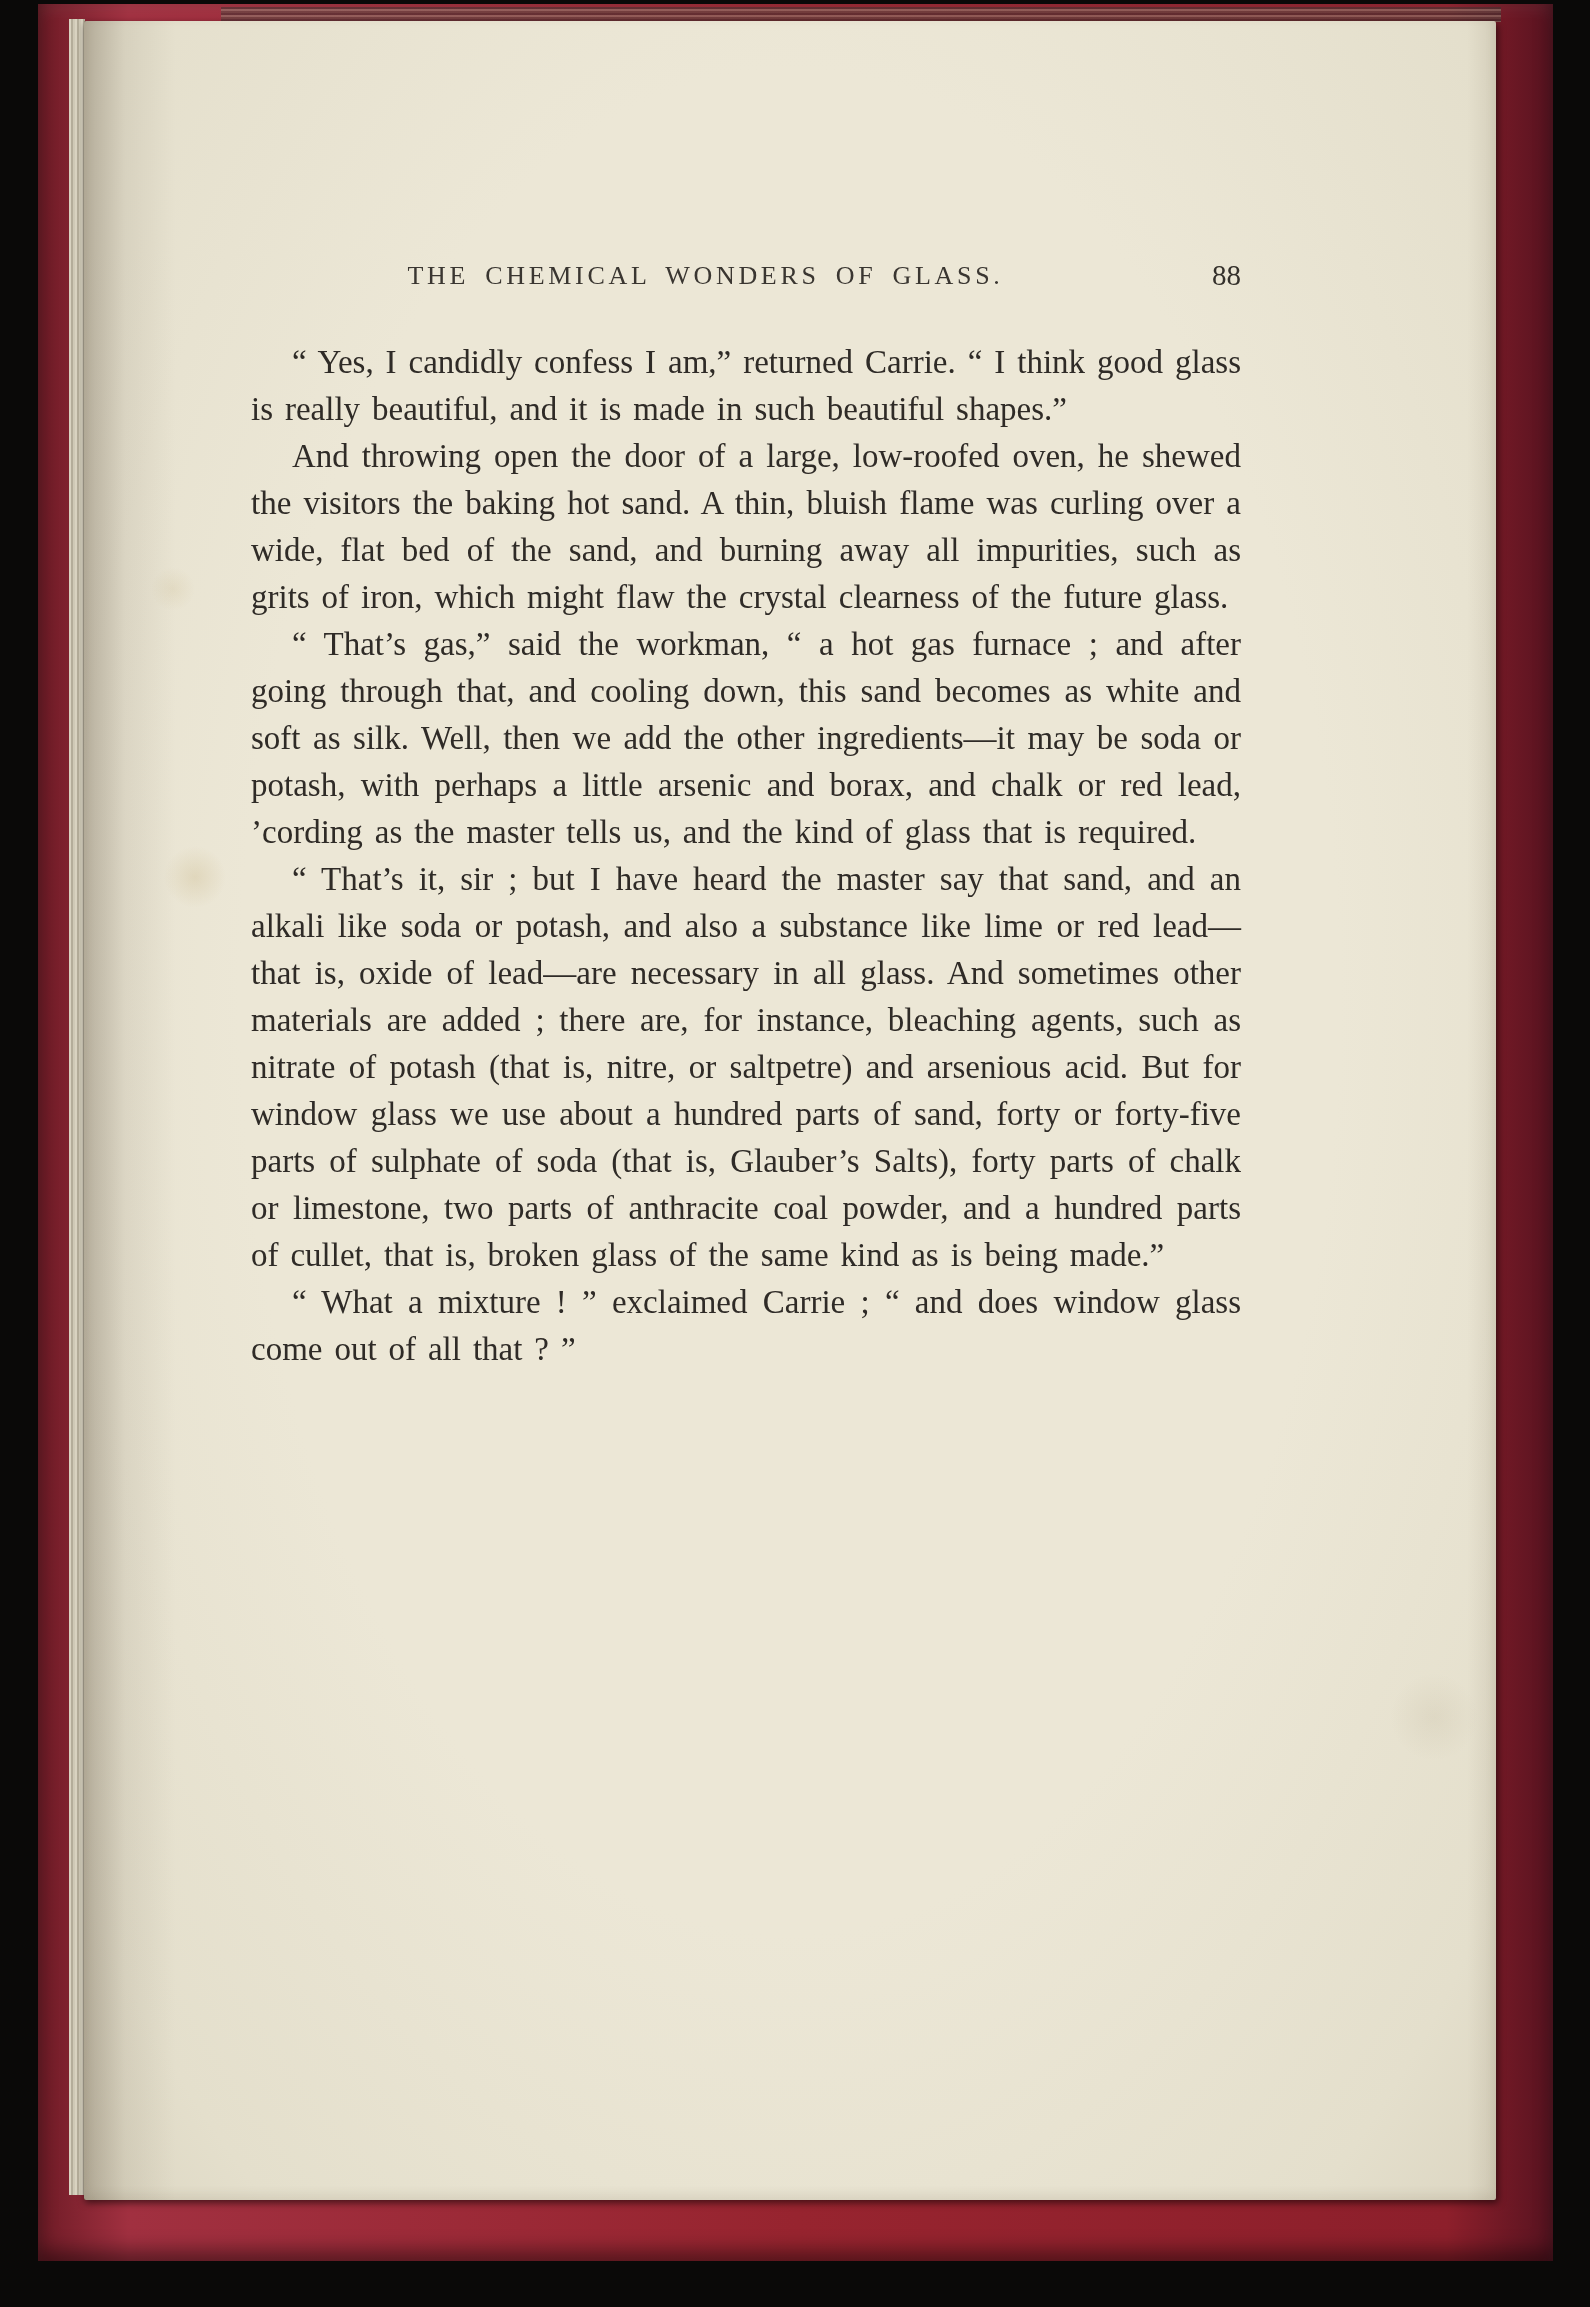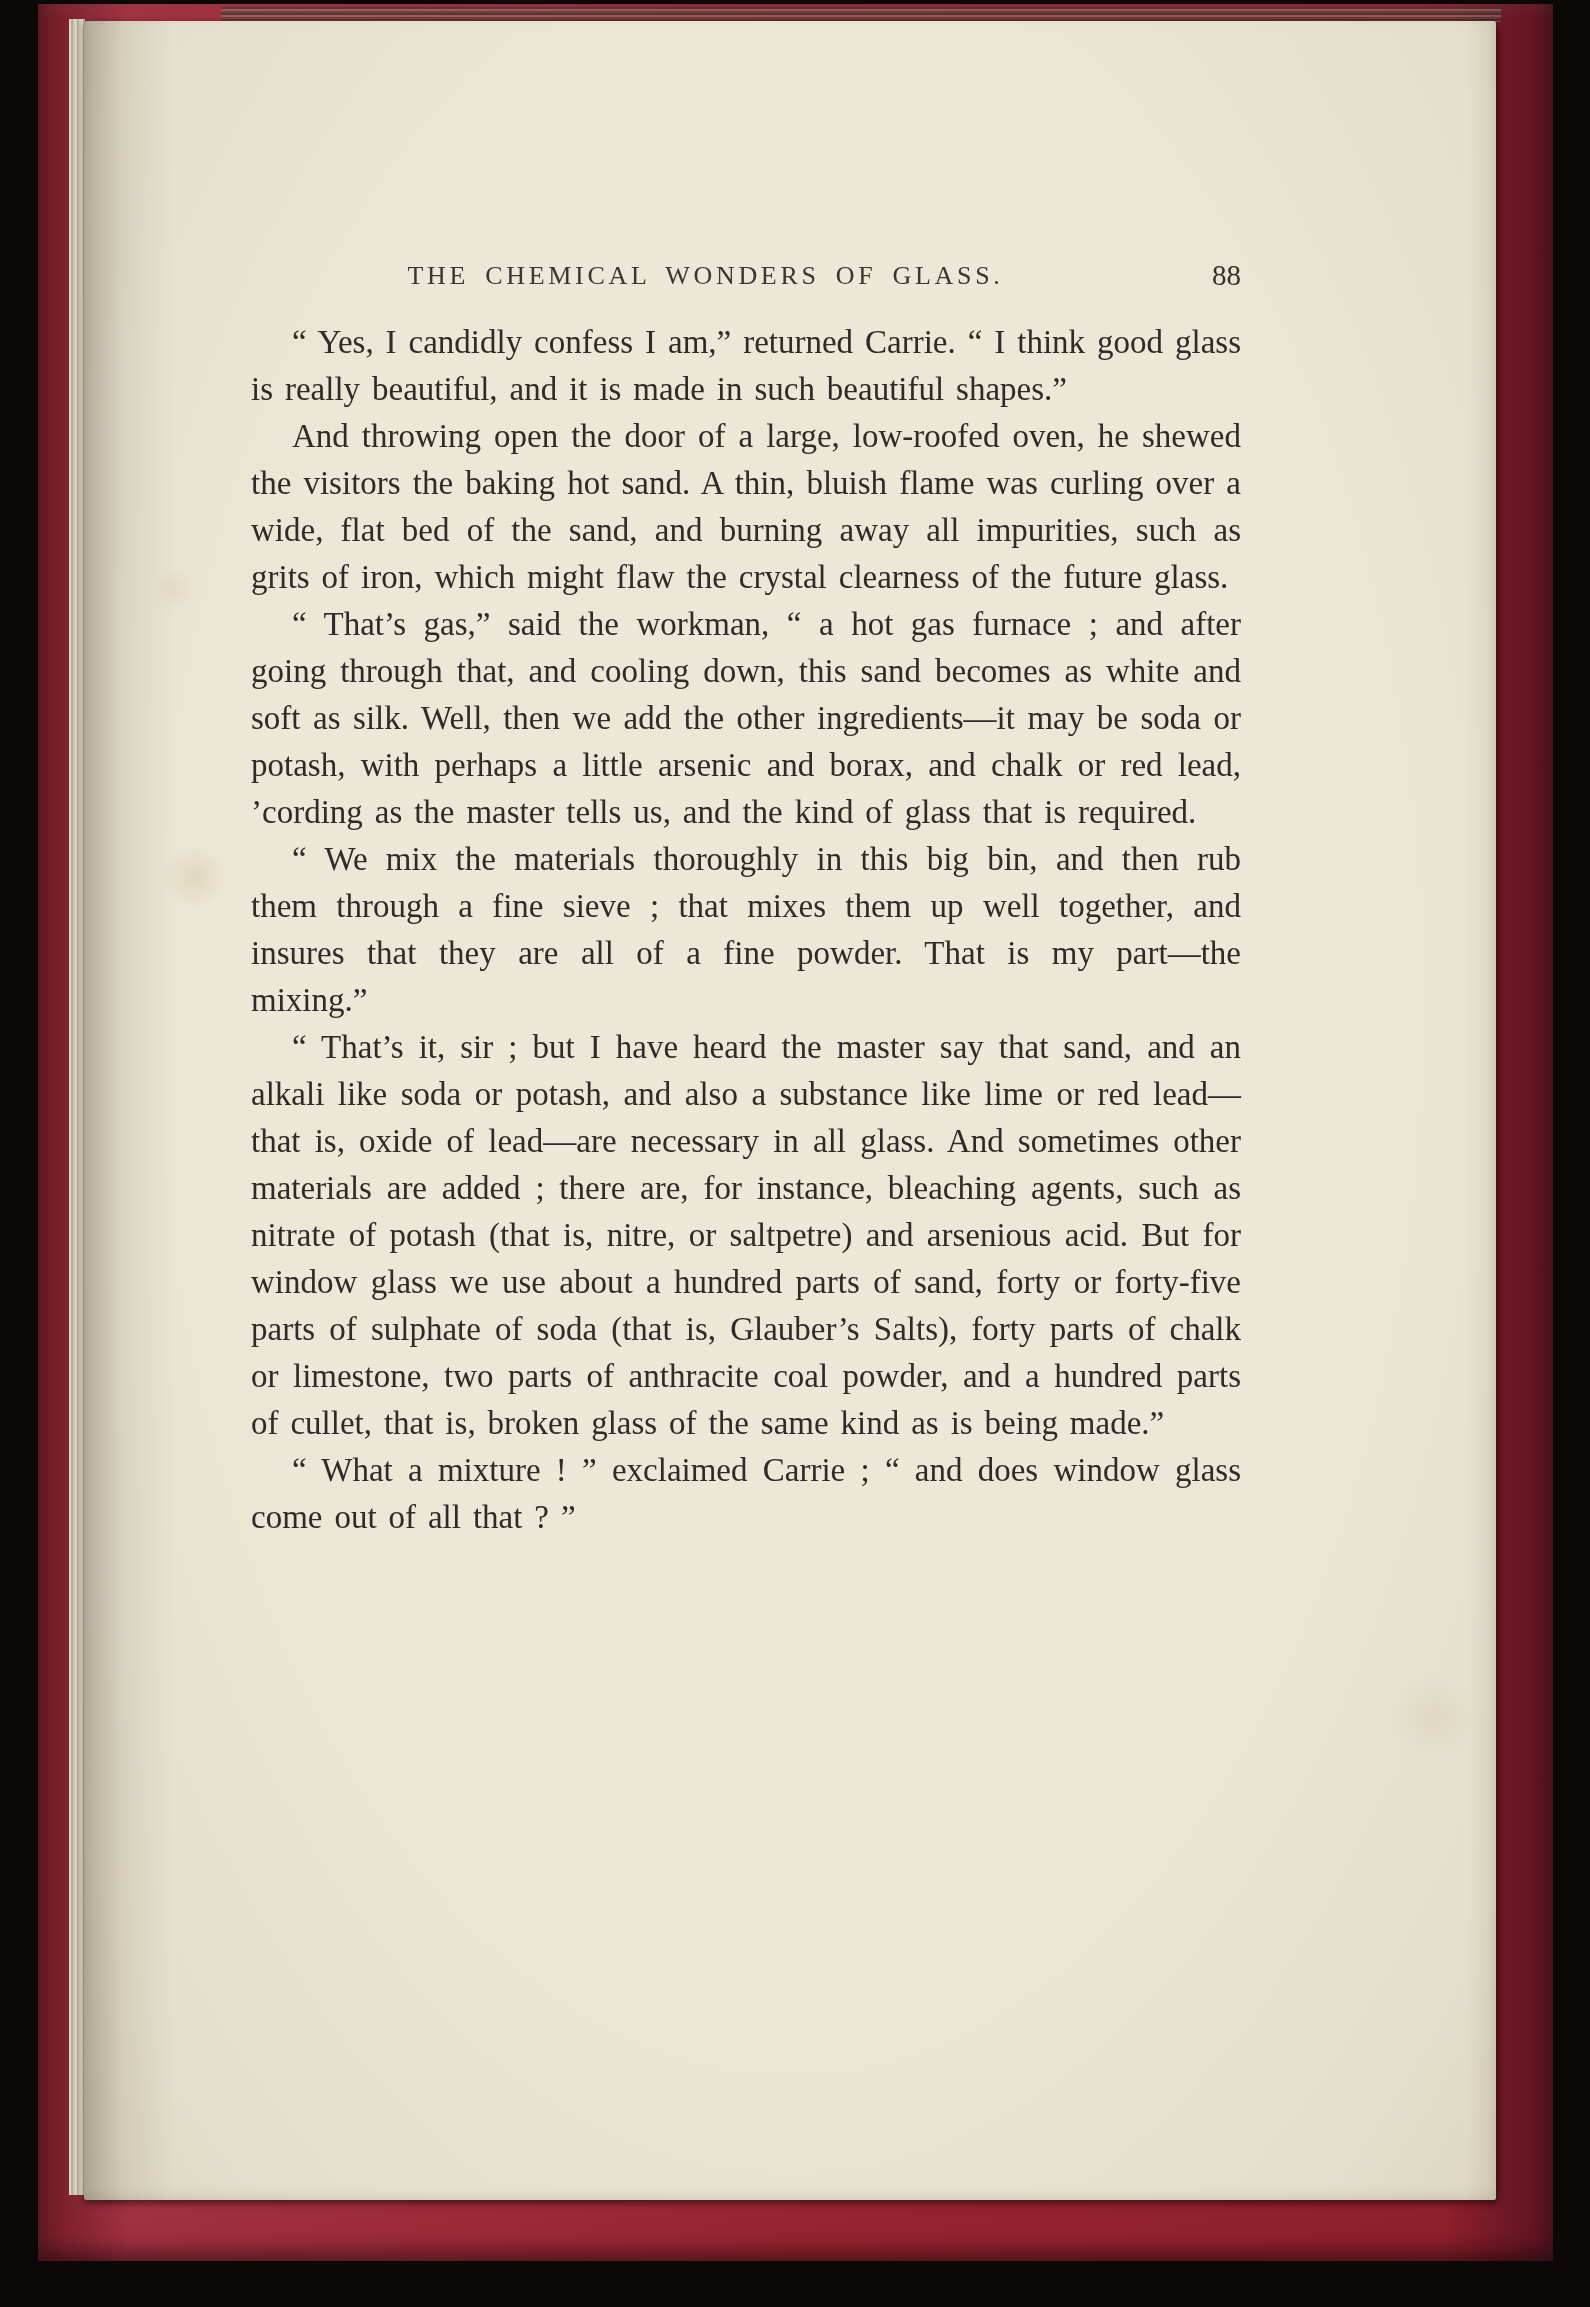--- a/index.html
+++ b/index.html
@@ -93,21 +93,21 @@
   .content {
     position: absolute;
     left: 167px;
     right: 255px;
     top: 240px;
     color: #2f2b27;
   }
   .page-header {
     position: relative;
     height: 38px;
-    margin-bottom: 20px;
+    margin-bottom: 40px;
   }
   .running-title {
     position: absolute;
     left: 0; right: 81px;
     text-align: center;
     font-size: 26px;
     letter-spacing: 3.7px;
     word-spacing: 5.9px;
     color: #3a3631;
     white-space: nowrap;
@@ -145,21 +145,20 @@
       <div class="page-header">
         <div class="running-title">THE CHEMICAL WONDERS OF GLASS.</div>
         <div class="folio">88</div>
       </div>
 
       <div class="text-block">
 
       <p class="para"><span>“ Yes, I candidly confess I am,” returned Carrie. “ I think good glass is really beautiful, and it is made in such beautiful shapes.”</span></p>
           <p class="para"><span>And throwing open the door of a large, low-roofed oven, he shewed the visitors the baking hot sand. A thin, bluish flame was curling over a wide, flat bed of the sand, and burning away all impurities, such as grits of iron, which might flaw the crystal clearness of the future glass.</span></p>
           <p class="para"><span>“ That’s gas,” said the workman, “ a hot gas furnace ; and after going through that, and cooling down, this sand becomes as white and soft as silk.  Well, then we add the other ingredients—it may be soda or potash, with perhaps a little arsenic and borax, and chalk or red lead, ’cording as the master tells us, and the kind of glass that is required.</span></p>
-          <p class="para"><span>“ We mix the materials thoroughly in this big bin, and then rub them through a fine sieve ; that mixes them up well together, and insures that they are all of a fine powder.  That is my part—the mixing.”</span></p>
           <p class="para"><span>“ That’s it, sir ; but I have heard the master say that sand, and an alkali like soda or potash, and also a substance like lime or red lead—that is, oxide of lead—are necessary in all glass.  And sometimes other materials are added ; there are, for instance, bleaching agents, such as nitrate of potash (that is, nitre, or saltpetre) and arsenious acid.  But for window glass we use about a hundred parts of sand, forty or forty-five parts of sulphate of soda (that is, Glauber’s Salts), forty parts of chalk or limestone, two parts of anthracite coal powder, and a hundred parts of cullet, that is, broken glass of the same kind as is being made.”</span></p>
           <p class="para"><span>“ What a mixture ! ” exclaimed Carrie ; “ and does window glass come out of all that ? ”</span></p>
         </div>
 
     </div>
   </div>
 </div>
 
 
 </body></html>

